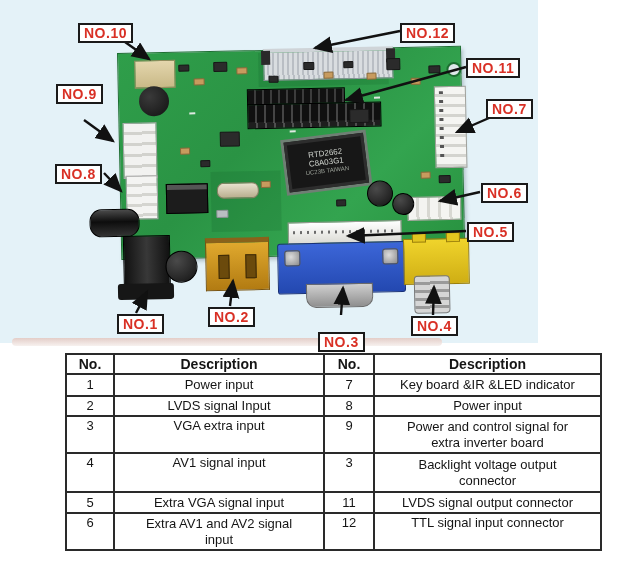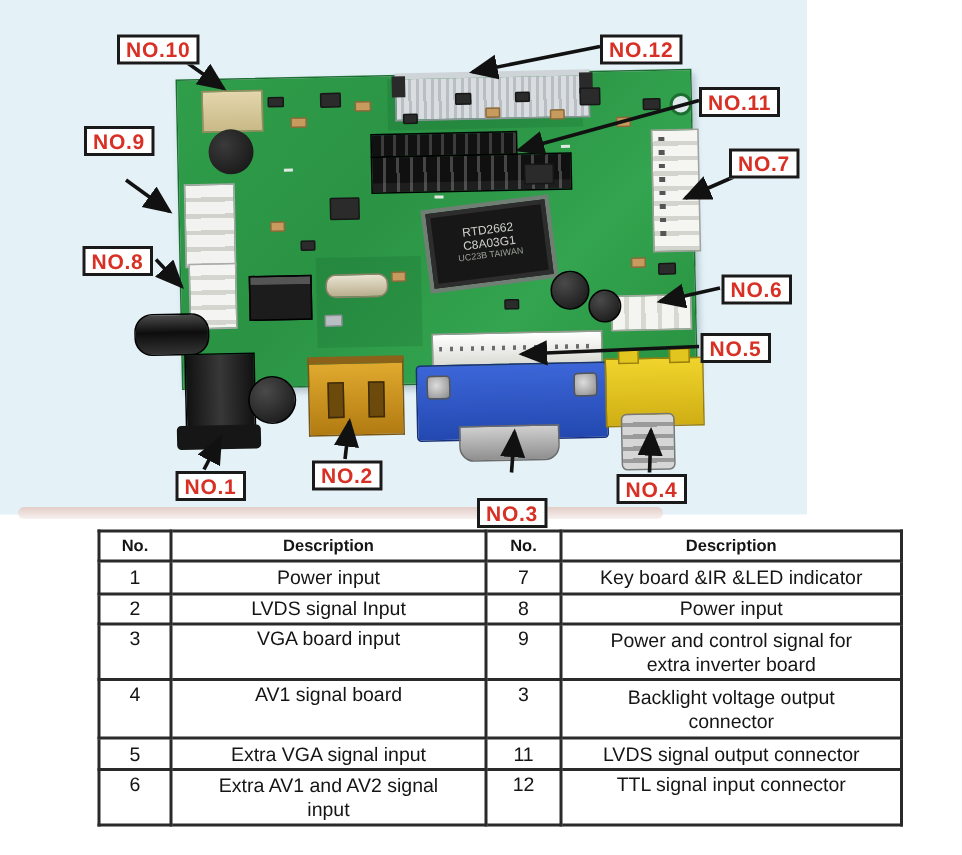--- a/index.html
+++ b/index.html
@@ -92,21 +92,21 @@
   .c-no6{left:481px;top:183px}.c-no5{left:467px;top:222px}
   .c-no1{left:117px;top:314px}.c-no2{left:208px;top:307px}.c-no3{left:318px;top:332px}.c-no4{left:411px;top:316px}
 
   .arrows{position:absolute;left:0;top:0;z-index:4;pointer-events:none;}
 
   
   .spec-table{position:absolute;left:65px;top:353px;width:535px;border-collapse:collapse;
     table-layout:fixed;font-size:13px;color:#151515;background:#fff;}
   .spec-table th,.spec-table td{border:2px solid #2a2a2a;text-align:center;vertical-align:middle;
     padding:1px 2px;line-height:16px;}
-  .spec-table th{font-size:11px;}
+  .spec-table th{font-size:14px;}
   .spec-table td.desc{padding:1px 22px;}
 </style>
 </head>
 <body>
 
 <div id="canvas">
 
   <div class="photo">
     <div class="photo-bg"></div>
     <div class="photo-shadow"></div>
@@ -233,27 +233,27 @@
       <td class="desc">Key board &amp;IR &amp;LED indicator</td>
     </tr>
     <tr style="height:20px">
       <td>2</td>
       <td class="desc">LVDS signal Input</td>
       <td>8</td>
       <td class="desc">Power input</td>
     </tr>
     <tr style="height:37px">
       <td style="vertical-align:top">3</td>
-      <td class="desc" style="vertical-align:top">VGA board input</td>
+      <td class="desc" style="vertical-align:top">VGA extra input</td>
       <td style="vertical-align:top">9</td>
       <td class="desc">Power and control signal for extra inverter board</td>
     </tr>
     <tr style="height:39px">
       <td style="vertical-align:top">4</td>
-      <td class="desc" style="vertical-align:top">AV1 signal board</td>
+      <td class="desc" style="vertical-align:top">AV1 signal input</td>
       <td style="vertical-align:top">3</td>
       <td class="desc">Backlight voltage output connector</td>
     </tr>
     <tr style="height:21px">
       <td>5</td>
       <td class="desc">Extra VGA signal input</td>
       <td>11</td>
       <td class="desc">LVDS signal output connector</td>
     </tr>
     <tr style="height:37px">

